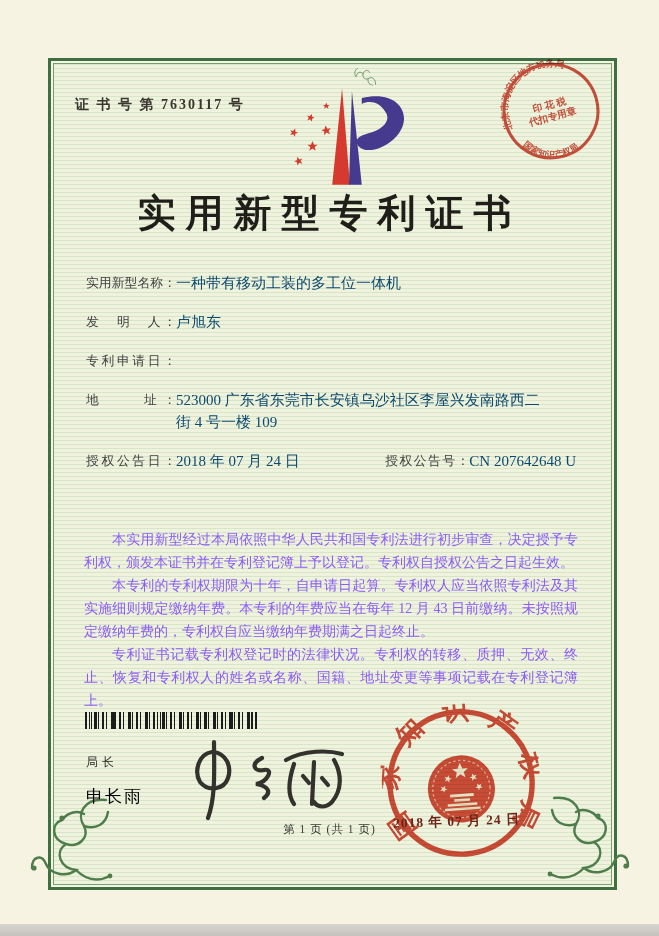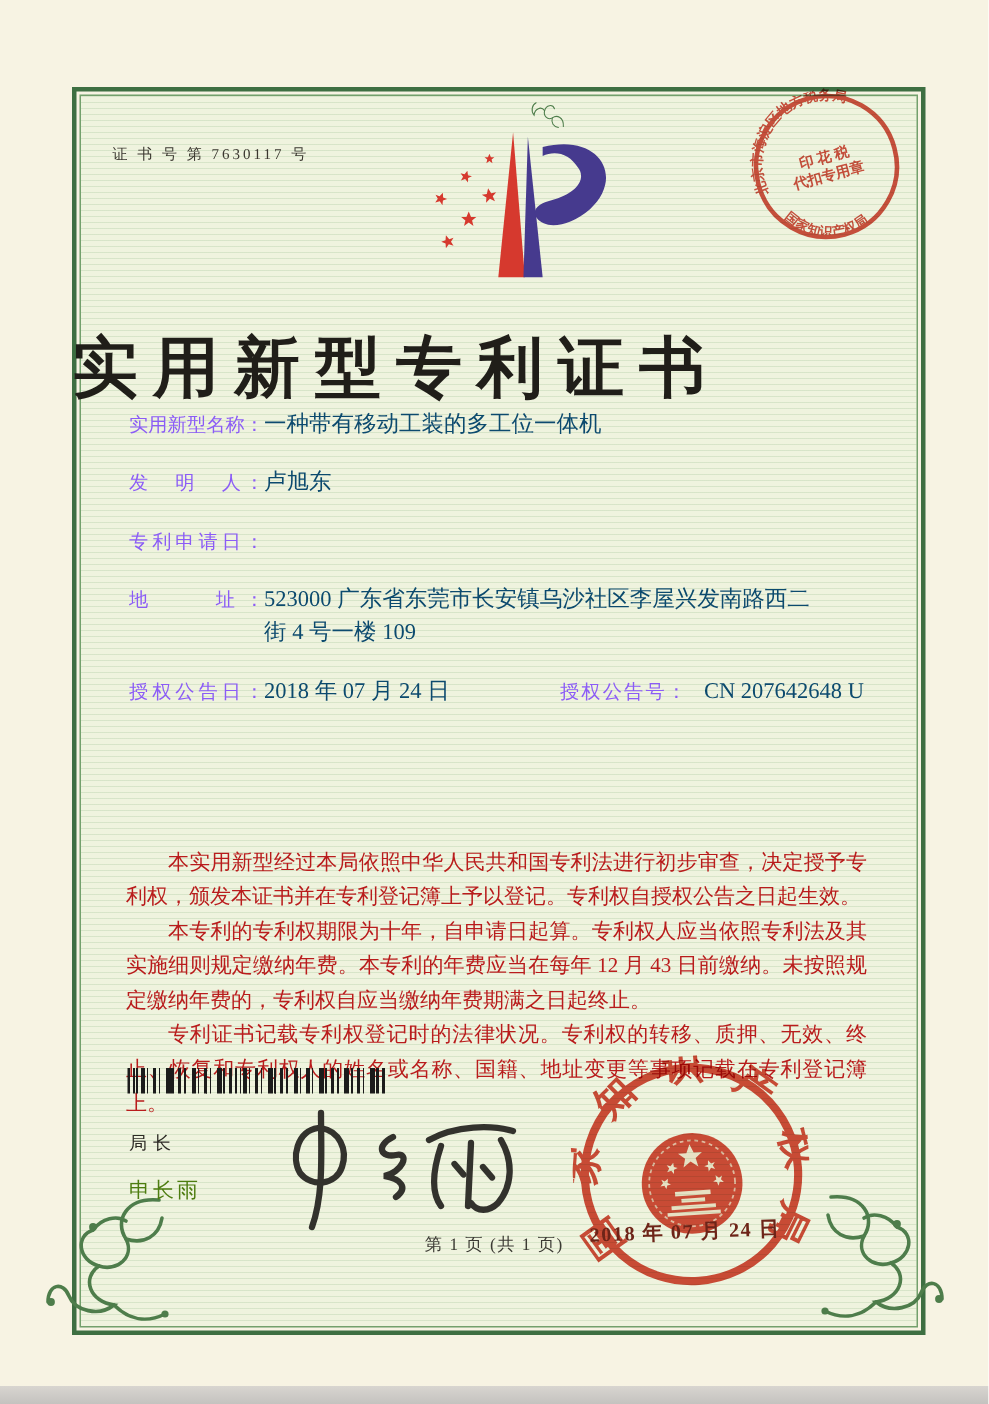--- a/index.html
+++ b/index.html
@@ -6,42 +6,42 @@
   .stage{position:relative;width:659px;height:936px;overflow:hidden;
          font-family:"Liberation Serif","DejaVu Serif",serif;color:#32302a;}
   .paper{position:absolute;left:0;top:0;width:659px;height:924px;background:#f7f3e3;}
   .photo-edge{position:absolute;left:0;bottom:0;width:659px;height:12px;
          background:linear-gradient(180deg,#d8d5d0,#c4c2bf);}
   .frame{position:absolute;left:48px;top:58px;width:563px;height:826px;
          border:3px solid #3e6f42;}
   .frame-inner{position:absolute;left:2px;top:2px;right:2px;bottom:2px;
          border:1px solid #73a06c;
          background:repeating-linear-gradient(180deg,rgba(120,170,115,0.20) 0 1px,rgba(0,0,0,0) 1px 4px),#eff3de;}
-  .cert-number{position:absolute;left:75px;top:96px;font-size:10px;letter-spacing:2px;color:#3a372f;}
+  .cert-number{position:absolute;left:75px;top:96px;font-size:14px;letter-spacing:2px;color:#3a372f;font-weight:bold;}
   .logo{position:absolute;left:277px;top:86px;width:138px;height:104px;}
   .tax-seal{position:absolute;left:500px;top:60px;width:102px;height:102px;
          transform:rotate(-15deg);mix-blend-mode:multiply;opacity:.92;}
-  .doc-title{position:absolute;left:48px;top:188px;width:563px;text-align:left;
-         font-size:44px;font-weight:700;letter-spacing:10px;color:#201e19;margin-top:28px;}
+  .doc-title{position:absolute;left:48px;top:188px;width:563px;text-align:center;
+         font-size:38px;font-weight:700;letter-spacing:10px;color:#201e19;}
   .fields{position:absolute;left:86px;top:272px;width:490px;}
   .frow{margin-bottom:17px;line-height:22px;font-size:15px;display:flex;align-items:flex-start;}
   .flabel{display:inline-block;width:90px;flex:0 0 90px;font-size:12.8px;
-         text-align:justify;text-align-last:justify;white-space:nowrap;color:#8b5cf6;line-height:22px;}
+         text-align:justify;text-align-last:justify;white-space:nowrap;color:#404040;line-height:22px;}
   .fvalue{white-space:pre-line;color:#0c4a6e;}
-  .g2{margin-left:auto;display:flex;gap:12px;}
+  .g2{margin-left:auto;display:flex;}
   .g2 .flabel{width:84px;flex:0 0 84px;}
-  .paras{position:absolute;left:84px;top:564px;width:494px;font-size:14px;line-height:23px;
-         text-align:justify;color:#b91c1c;}
+  .paras{position:absolute;left:84px;top:528px;width:494px;font-size:14px;line-height:23px;
+         text-align:justify;color:#8b5cf6;}
   .paras p{margin:0;text-indent:2em;}
   .barcode{position:absolute;left:85px;top:712px;width:173px;height:17px;
          background:
            repeating-linear-gradient(90deg,#1b1b1b 0 2px,rgba(0,0,0,0) 2px 4px,#1b1b1b 4px 5px,rgba(0,0,0,0) 5px 9px,#1b1b1b 9px 12px,rgba(0,0,0,0) 12px 13px,#1b1b1b 13px 14px,rgba(0,0,0,0) 14px 17px),
            repeating-linear-gradient(90deg,rgba(0,0,0,0) 0 6px,#1b1b1b 6px 7px,rgba(0,0,0,0) 7px 23px);}
   .sig-role{position:absolute;left:86px;top:754px;font-size:12px;letter-spacing:4px;color:#2c2a24;}
-  .sig-name{position:absolute;left:86px;top:785px;font-size:14px;letter-spacing:2px;color:#4d7c0f;}
+  .sig-name{position:absolute;left:86px;top:785px;font-size:17px;letter-spacing:2px;color:#000000;}
   .sig-hand{position:absolute;left:182px;top:736px;width:172px;height:88px;}
   .main-seal{position:absolute;left:382px;top:704px;width:158px;height:158px;
          mix-blend-mode:multiply;opacity:.9;transform:rotate(-4deg);}
   .seal-date{position:absolute;left:393px;top:812px;width:160px;font-size:13.5px;font-weight:700;
          color:#6d2418;letter-spacing:1px;transform:rotate(-2deg);}
   .page-footer{position:absolute;left:48px;top:822px;width:563px;text-align:center;
          font-size:11.5px;letter-spacing:1px;color:#3b3a33;}
   .flourish{position:absolute;width:88px;height:92px;}
   .fl-bl{left:26px;top:794px;}
   .fl-br{left:546px;top:792px;transform:scaleX(-1);}

